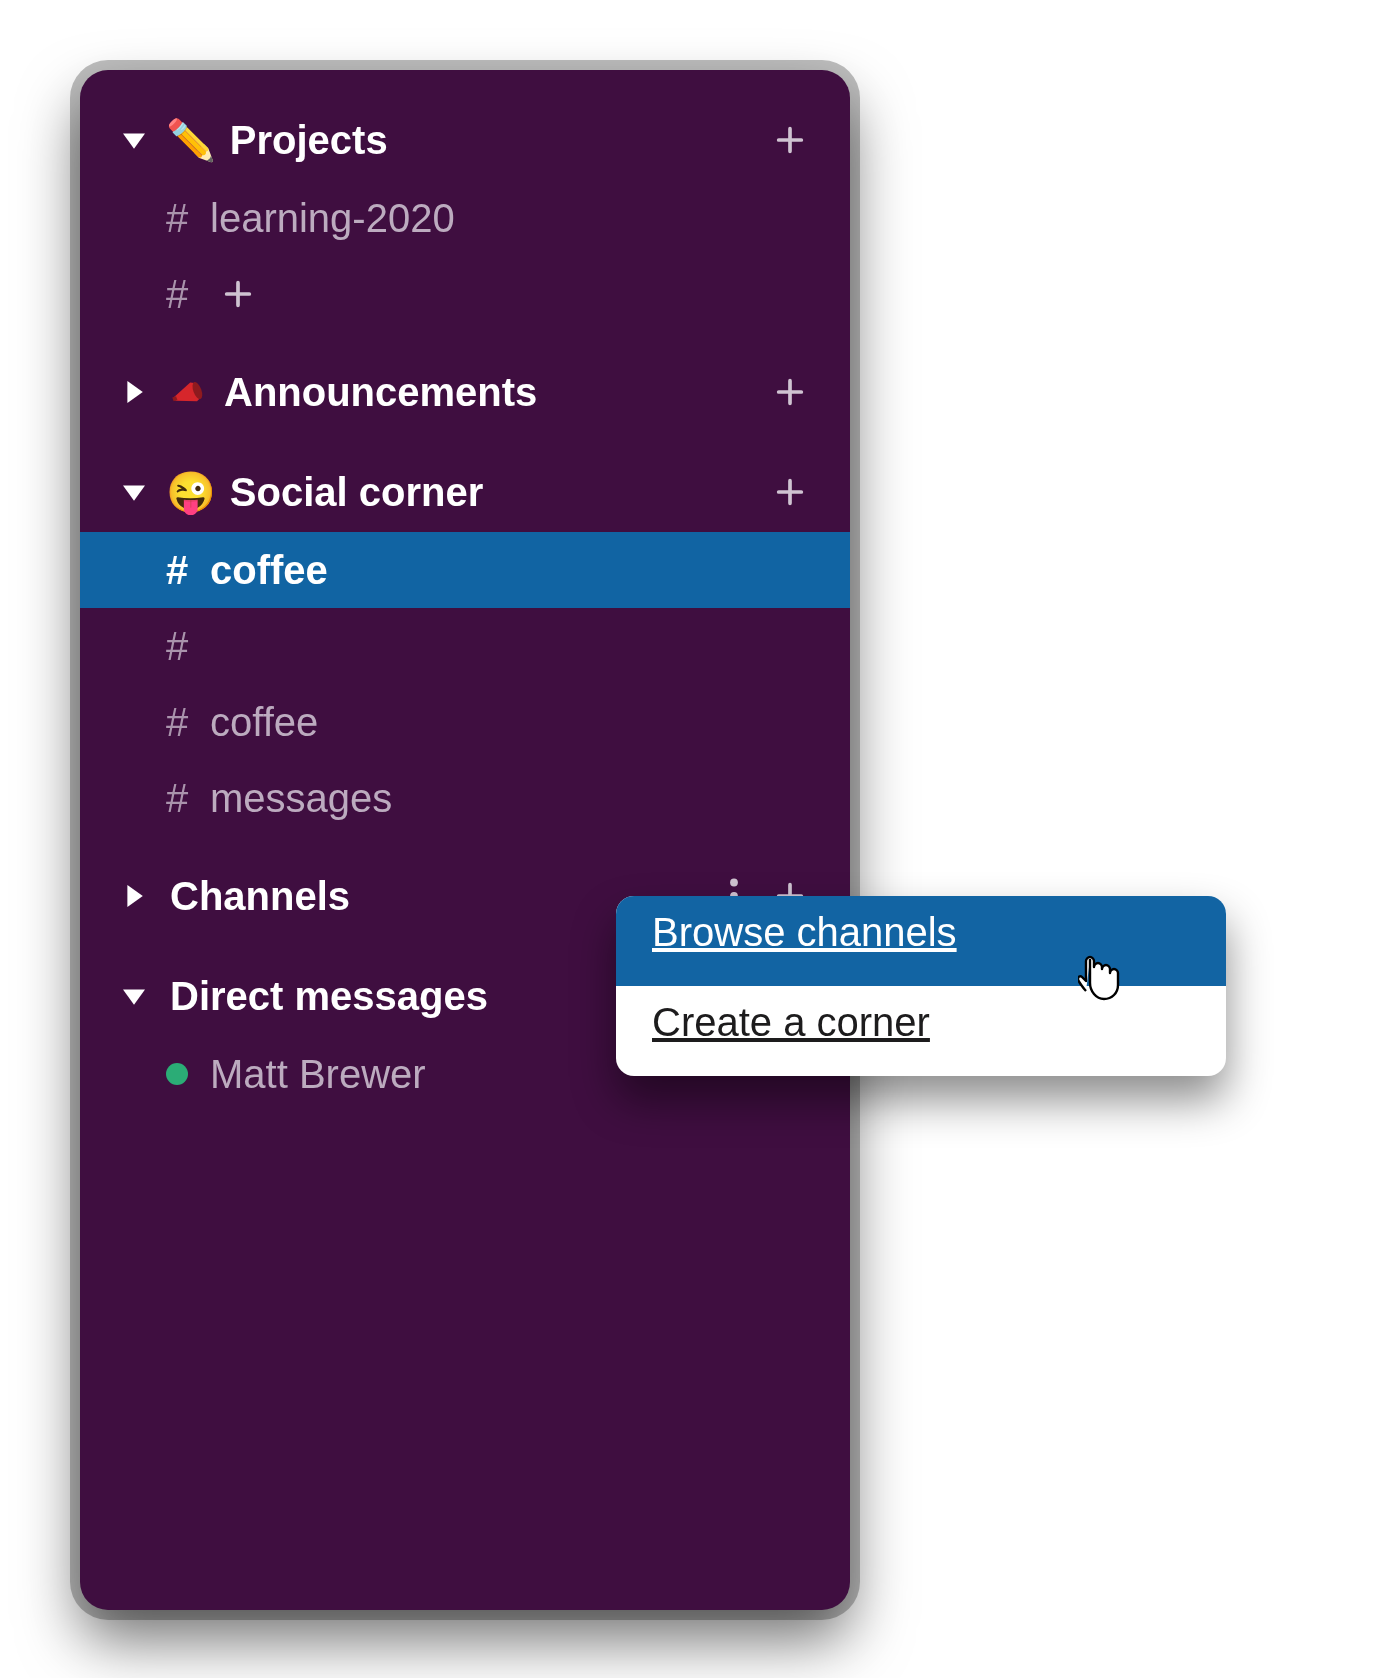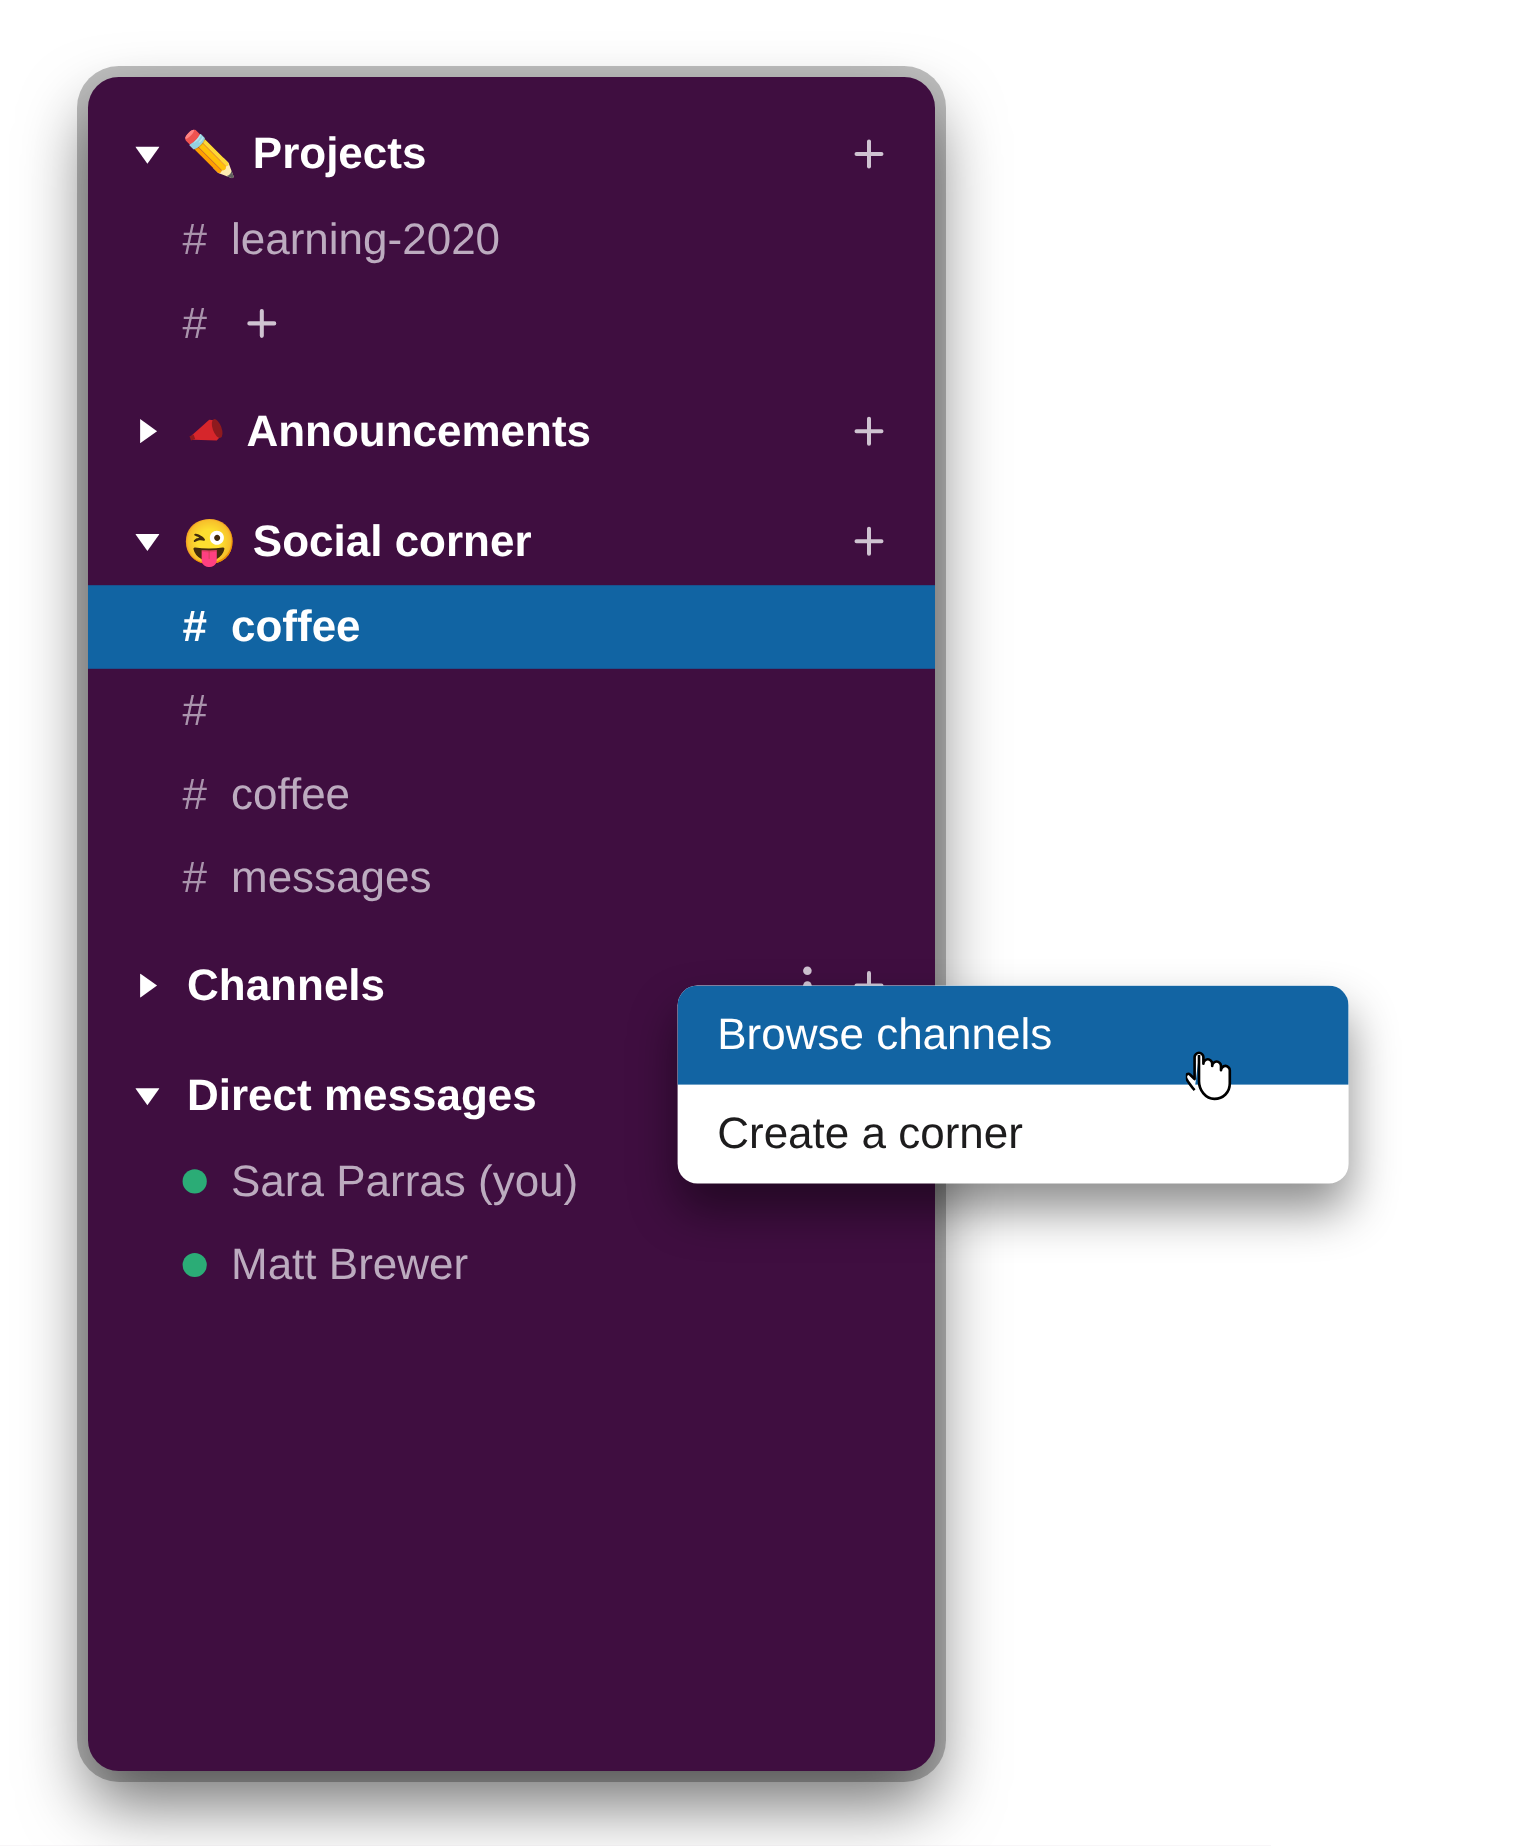--- a/index.html
+++ b/index.html
@@ -140,23 +140,24 @@
     background: #ffffff;
     border-radius: 18px;
     box-shadow: 0 24px 44px rgba(0,0,0,0.45);
     overflow: hidden;
     font-size: 40px;
     color: #1d1c1d;
   }
   .popover-item {
     height: 90px;
     display: flex;
-    align-items: center;
-    padding: 0 36px;
+    align-items: flex-start;
+    padding: 14px 36px;
     cursor: pointer;
+    text-decoration: underline;
   }
   .popover-item.highlight {
     background: #1264a3;
     color: #ffffff;
   }
 
   
   .cursor {
     position: absolute;
     left: 1078px;
@@ -299,24 +300,20 @@
       </span>
       <span class="label" style="margin-left:4px;">Direct messages</span>
       <span class="add-btn">
         <svg width="34" height="34" viewBox="0 0 24 24">
             <path d="M12 4v16M4 12h16" stroke="#cfc3d1" stroke-width="2.6" stroke-linecap="round"></path>
           </svg>
       </span>
     </div>
     <div class="dm-item">
       <span class="presence"></span>
-      <span class="label">Sara Parras (you)</span>
-    </div>
-    <div class="dm-item">
-      <span class="presence"></span>
       <span class="label">Matt Brewer</span>
     </div>
 
   </div>
 
   <div class="popover">
     <div class="popover-item highlight">
       <span>Browse channels</span>
     </div>
     <div class="popover-item">

